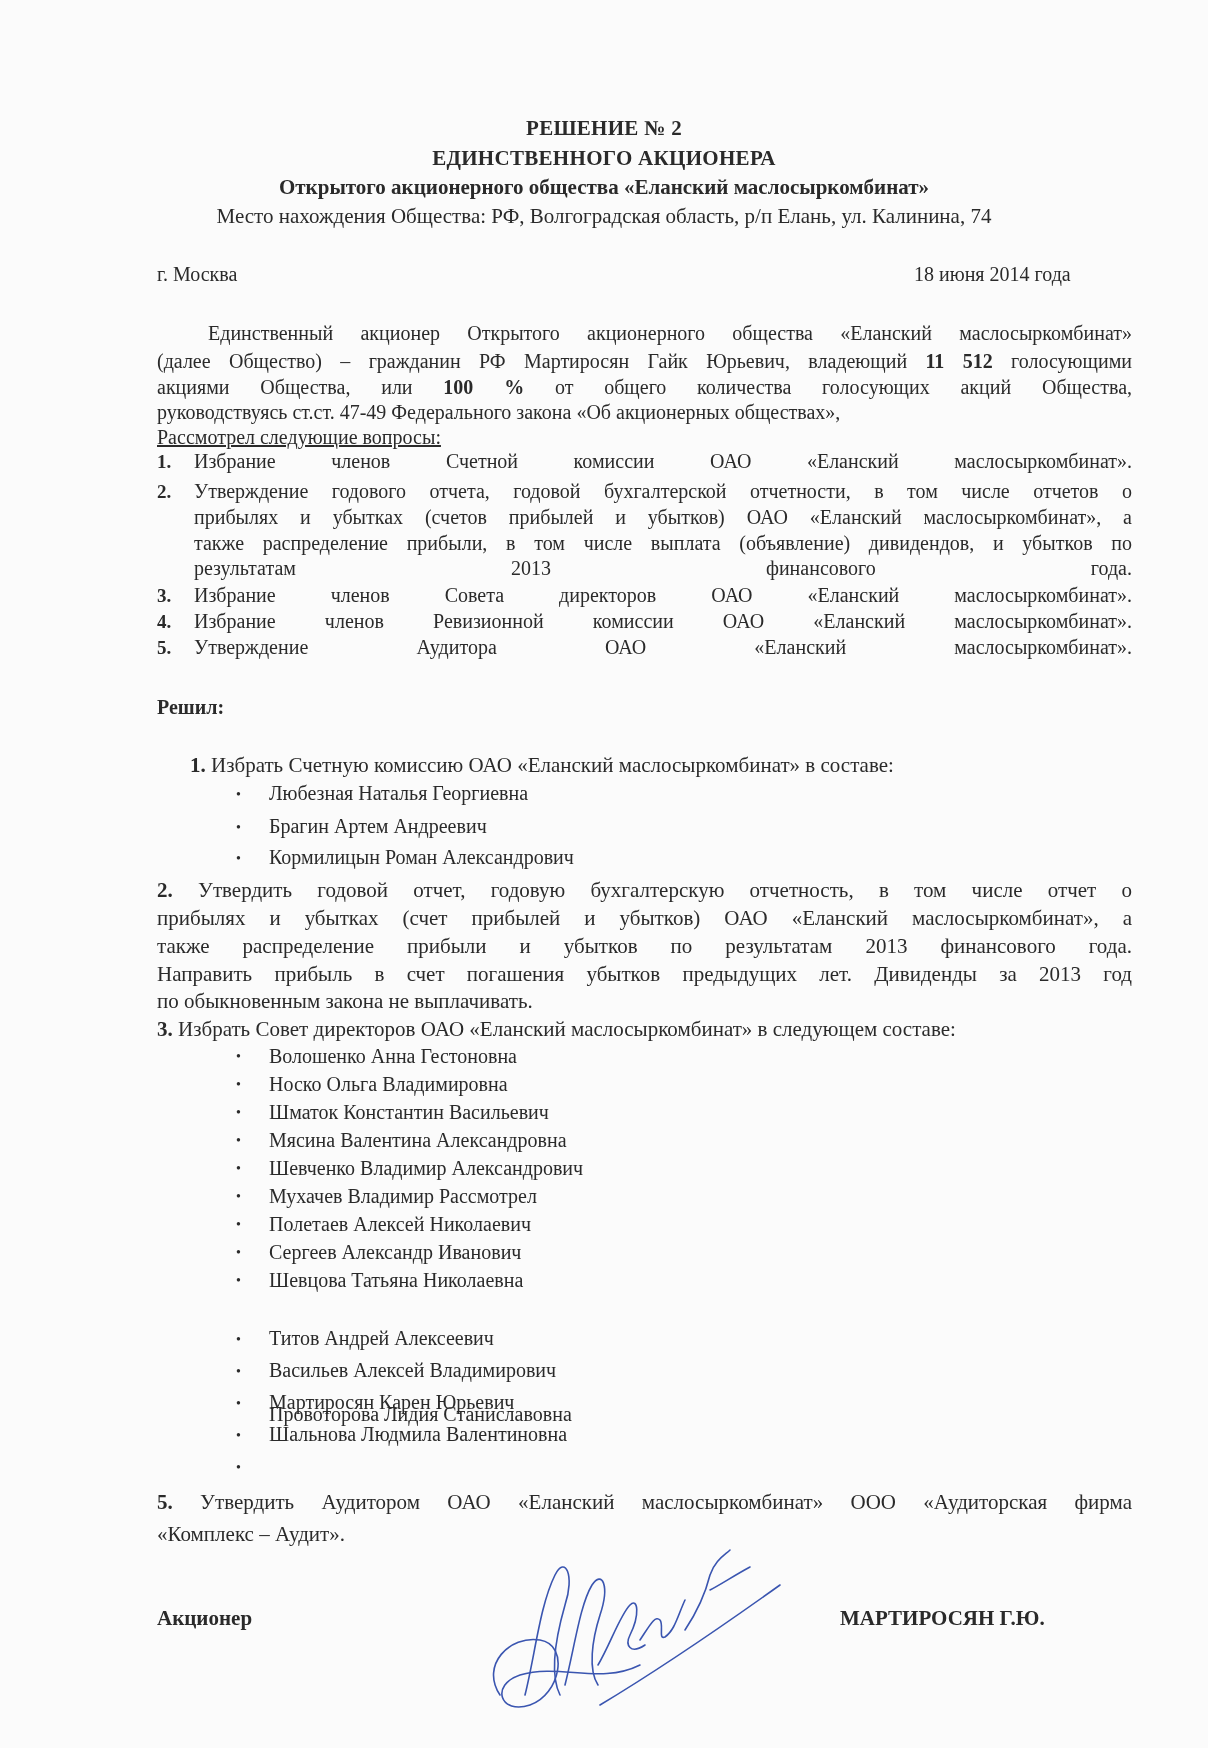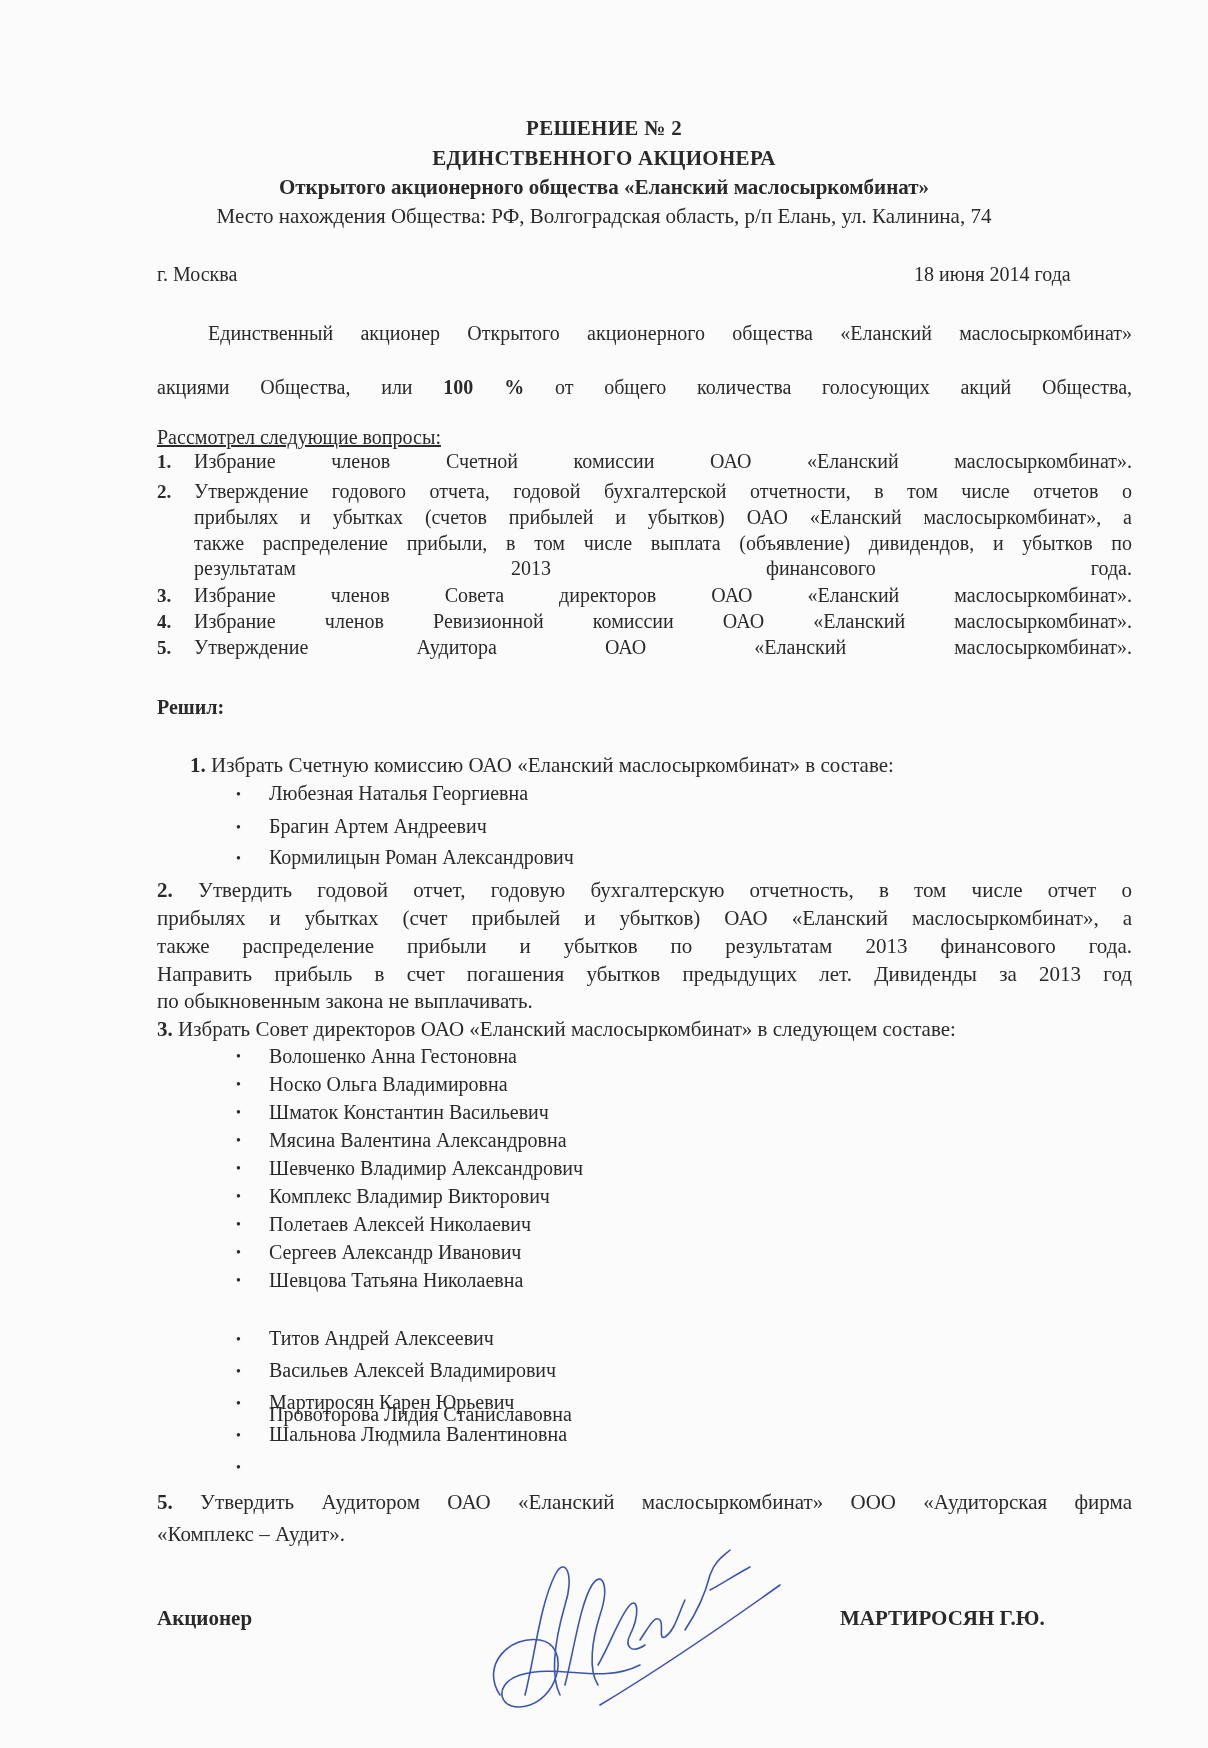--- a/index.html
+++ b/index.html
@@ -32,25 +32,31 @@
 
   <div class="abs center t-title" style="top:116px;">РЕШЕНИЕ № 2</div>
   <div class="abs center t-title" style="top:146px;">ЕДИНСТВЕННОГО АКЦИОНЕРА</div>
   <div class="abs center t-sub" style="top:175px;">Открытого акционерного общества «Еланский маслосыркомбинат»</div>
   <div class="abs center t-loc" style="top:204px;">Место нахождения Общества: РФ, Волгоградская область, р/п Елань, ул. Калинина, 74</div>
 
   <div class="abs body-text" style="left:157px; top:262px;">г. Москва</div>
   <div class="abs body-text" style="left:906px; top:262px;margin-left:8px;">18 июня 2014 года</div>
 
   <div class="just" style="left:208px; width:924px; top:322px;">Единственный акционер Открытого акционерного общества «Еланский маслосыркомбинат»</div>
+  <div class="just" style="top:350px;">
+    <span>(далее Общество) – гражданин РФ Мартиросян Гайк Юрьевич, владеющий</span>
+    <span class="b">11 512</span>
+    <span>голосующими</span>
+  </div>
   <div class="just" style="top:376px;">
     <span>акциями Общества, или</span>
     <span class="b">100 %</span>
     <span>от общего количества голосующих акций Общества,</span>
   </div>
+  <div class="just just-last" style="top:401px;">руководствуясь ст.ст. 47-49 Федерального закона «Об акционерных обществах»,</div>
   <div class="abs body-text u" style="left:157px; top:425px;">Рассмотрел следующие вопросы:</div>
 
   <div>
     <div>
       <span class="q-num" style="top:451px;">1.</span>
       <span class="q-text just-last" style="top:450px;">Избрание членов Счетной комиссии ОАО «Еланский маслосыркомбинат».</span>
     </div>
     <div>
       <span class="q-num" style="top:481px;">2.</span>
       <span class="q-text" style="top:480px;">Утверждение годового отчета, годовой бухгалтерской отчетности, в том числе отчетов о</span>
@@ -107,21 +113,21 @@
     <span class="name" style="top:1045px;">Волошенко Анна Гестоновна</span>
     <span class="bullet" style="top:1077px;">•</span>
     <span class="name" style="top:1073px;">Носко Ольга Владимировна</span>
     <span class="bullet" style="top:1105px;">•</span>
     <span class="name" style="top:1101px;">Шматок Константин Васильевич</span>
     <span class="bullet" style="top:1133px;">•</span>
     <span class="name" style="top:1129px;">Мясина Валентина Александровна</span>
     <span class="bullet" style="top:1161px;">•</span>
     <span class="name" style="top:1157px;">Шевченко Владимир Александрович</span>
     <span class="bullet" style="top:1189px;">•</span>
-    <span class="name" style="top:1185px;">Комплекс Владимир Викторович</span>
+    <span class="name" style="top:1185px;">Мухачев Владимир Рассмотрел</span>
     <span class="bullet" style="top:1217px;">•</span>
     <span class="name" style="top:1213px;">Полетаев Алексей Николаевич</span>
     <span class="bullet" style="top:1245px;">•</span>
     <span class="name" style="top:1241px;">Сергеев Александр Иванович</span>
     <span class="bullet" style="top:1273px;">•</span>
     <span class="name" style="top:1269px;">Шевцова Татьяна Николаевна</span>
   </div>
 
   <div>
     <span class="bullet" style="top:1332px;">•</span>

